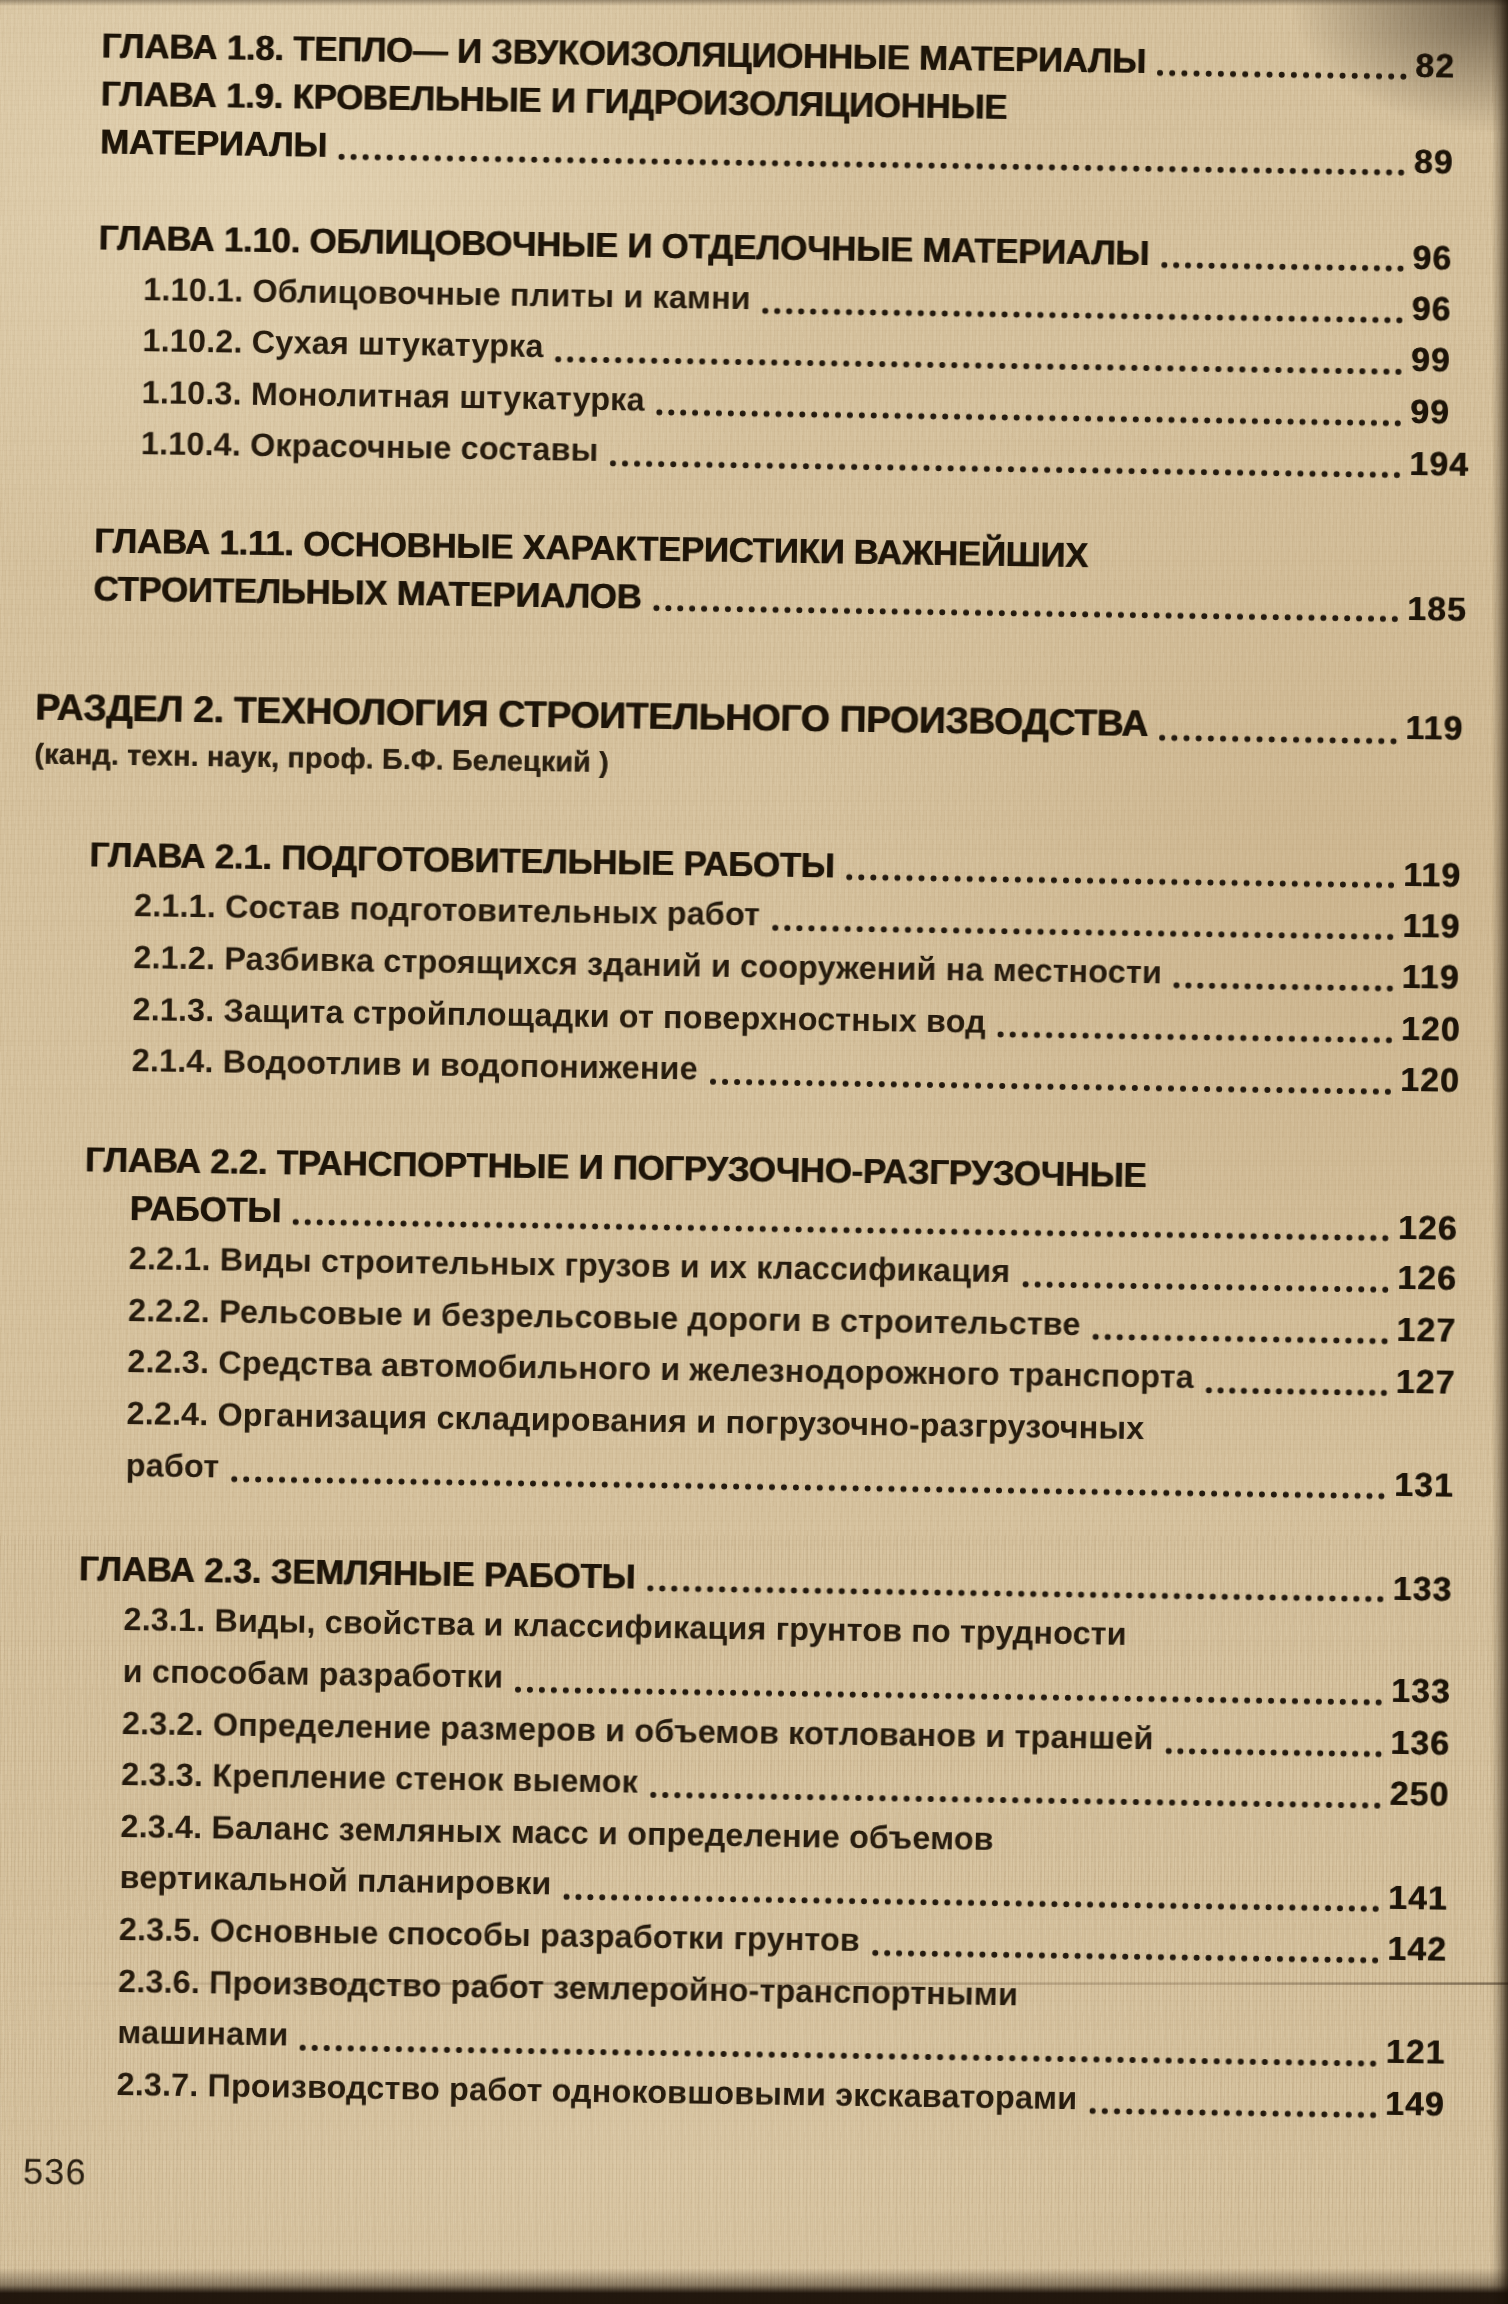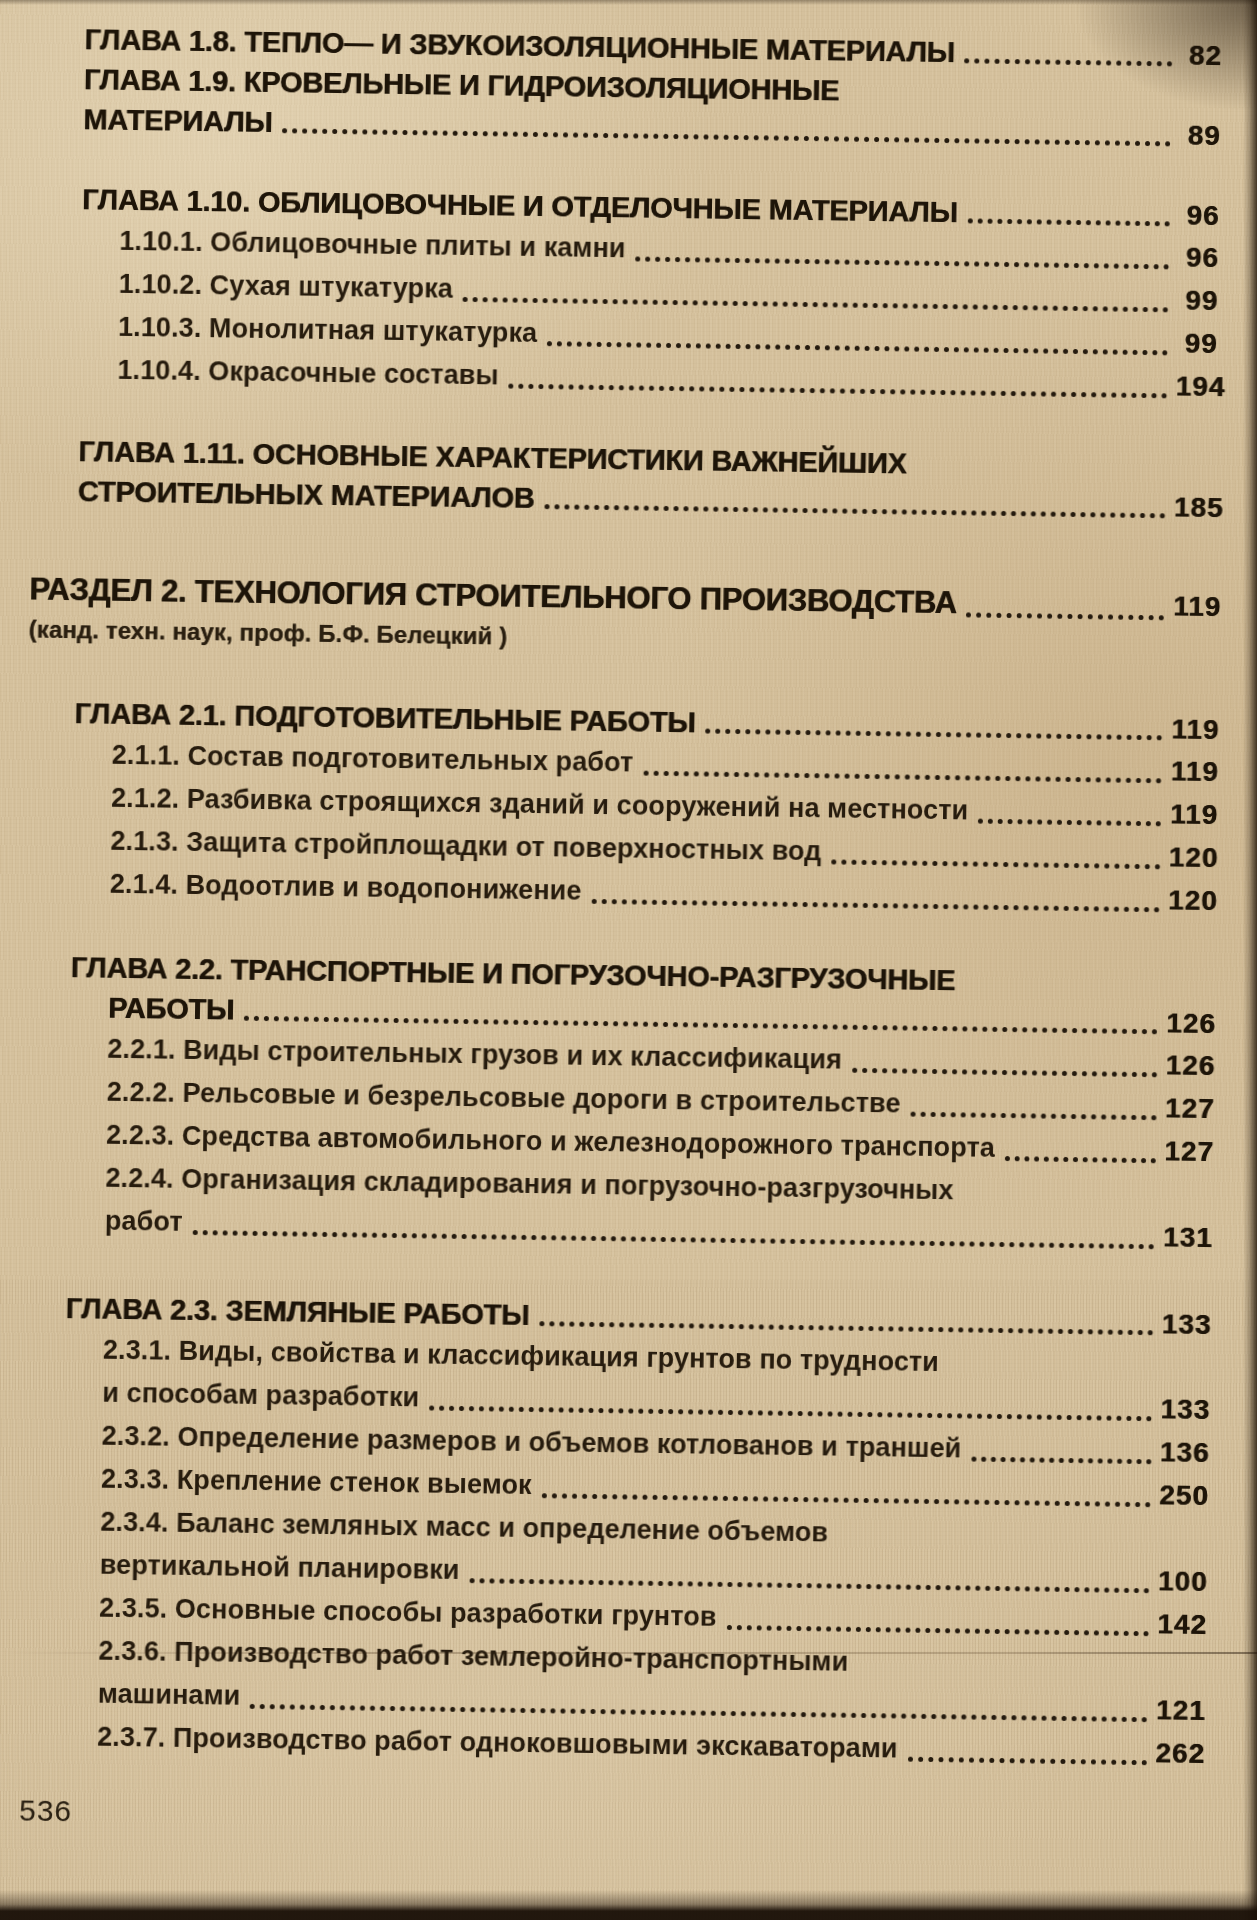--- a/index.html
+++ b/index.html
@@ -77,21 +77,21 @@
   .row.indent { margin-left: 38px; }
 
   .leader { flex: 1 1 auto; min-width: 18px; position: relative; }
   .leader::after {
     content: "";
     position: absolute; left: 10px; right: 7px; bottom: 9px;
     border-bottom: 5px dotted #241a0e;
   }
   .pagenum {
     font-weight: 700; font-size: 28px;
-    min-width: 52px; text-align: center;
+    min-width: 52px; text-align: left;
     color: #1d1408; text-shadow: 0.6px 0 0 currentColor;
     letter-spacing: 1px;
   }
 
   .folio {
     margin: 36px 0 0 8px;
     font-size: 30px; font-weight: 400; color: #2a2012;
     letter-spacing: 1px;
   }
 </style>
@@ -269,21 +269,21 @@
           <span class="title">2.3.3. Крепление стенок выемок</span>
           <span class="leader"></span>
           <span class="pagenum">250</span>
         </div>
       </div>
       <div class="entry subsection">
         <div class="wrap-line">2.3.4. Баланс земляных масс и определение объемов</div>
         <div class="row">
           <span class="title">вертикальной планировки</span>
           <span class="leader"></span>
-          <span class="pagenum">100</span>
+          <span class="pagenum">141</span>
         </div>
       </div>
       <div class="entry subsection">
         <div class="row">
           <span class="title">2.3.5. Основные способы разработки грунтов</span>
           <span class="leader"></span>
           <span class="pagenum">142</span>
         </div>
       </div>
       <div class="entry subsection">
@@ -291,21 +291,21 @@
         <div class="row">
           <span class="title">машинами</span>
           <span class="leader"></span>
           <span class="pagenum">121</span>
         </div>
       </div>
       <div class="entry subsection">
         <div class="row">
           <span class="title">2.3.7. Производство работ одноковшовыми экскаваторами</span>
           <span class="leader"></span>
-          <span class="pagenum">262</span>
+          <span class="pagenum">149</span>
         </div>
       </div>
     </div>
   <div class="folio">536</div>
 </div>
 
 <div class="edge-top"></div>
 <div class="edge-top-right"></div>
 <div class="edge-right"></div>
 <div class="edge-bottom"></div>

